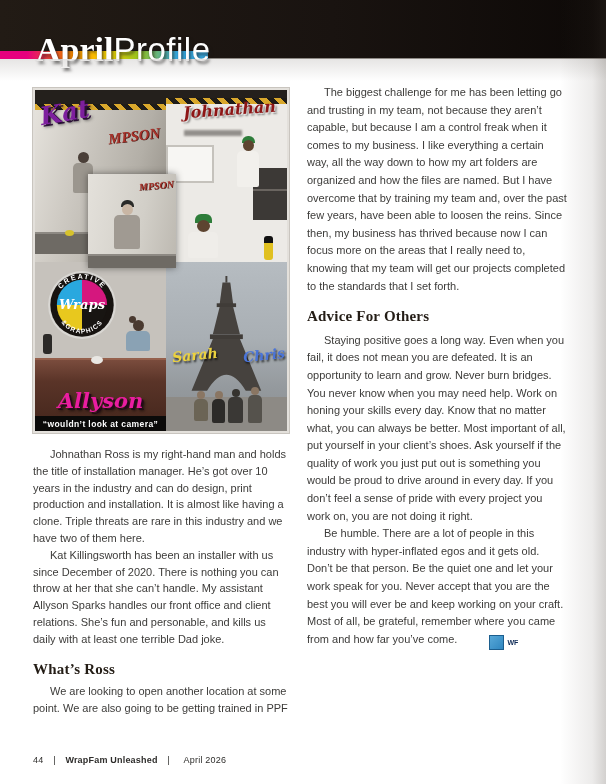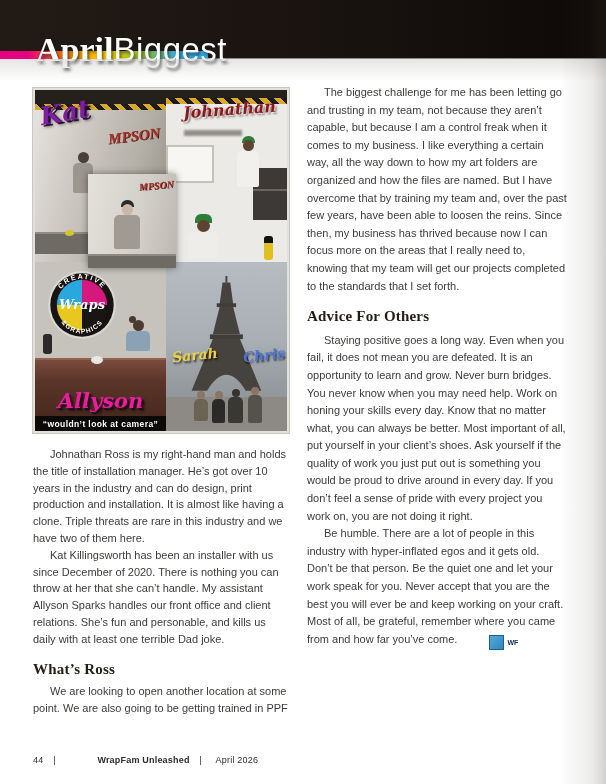--- a/index.html
+++ b/index.html
@@ -73,34 +73,34 @@
   .col p.indent{text-indent:17px;}
   .col h3{margin:13px 0 6px;font-family:"Liberation Serif",serif;font-weight:bold;
           font-size:15px;color:#241d16;letter-spacing:0.2px;}
   .endmark{display:inline-block;width:13px;height:13px;background:linear-gradient(135deg,#57a8d8,#2f86c0);
            color:#0d2a55;font-size:7px;font-weight:bold;text-align:center;line-height:13px;
            vertical-align:-2px;margin-left:32px;border:1px solid #1c5e8e;}
 
   
   .footer{position:absolute;left:33px;top:755px;font-size:9px;color:#2e2d2b;letter-spacing:0.2px;}
   .footer .sep{margin:0 7px;color:#2e2d2b;}
-  .footer .mag{font-weight:bold;margin-left:32px;}
+  .footer .mag{font-weight:bold;}
   .footer .issue{margin-left:4px;}
 
   .edge-shade{position:absolute;top:0;right:0;width:46px;height:784px;z-index:40;pointer-events:none;
            background:linear-gradient(90deg,rgba(70,60,52,0) 0%,rgba(70,60,52,0.10) 70%,rgba(70,60,52,0.24) 100%);}
 </style>
 </head>
 <body>
 
 <div class="page">
 
   <header class="masthead">
     <div class="rainbow-bar"></div>
-    <h1 class="title"><span class="t-bold">April</span><span class="t-light">Biggest</span></h1>
+    <h1 class="title"><span class="t-bold">April</span><span class="t-light">Profile</span></h1>
   </header>
 
   <div class="collage">
 
     <div class="photo ph-kat">
       <div class="ceiling"></div>
       <div class="hazard"></div>
       <span class="trailer-word" style="top:38px;right:5px;font-size:15px;transform:rotate(-7deg);">MPSON</span>
       <span class="trailer-word" style="bottom:38px;right:-4px;font-size:11px;transform:rotate(-6deg);opacity:0.9;">MPSON</span>
       <div class="figure" style="left:38px;top:62px;">

